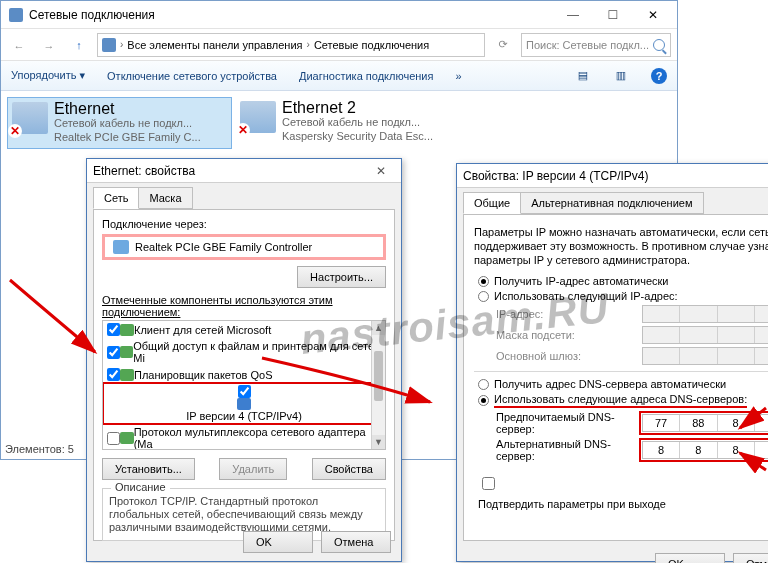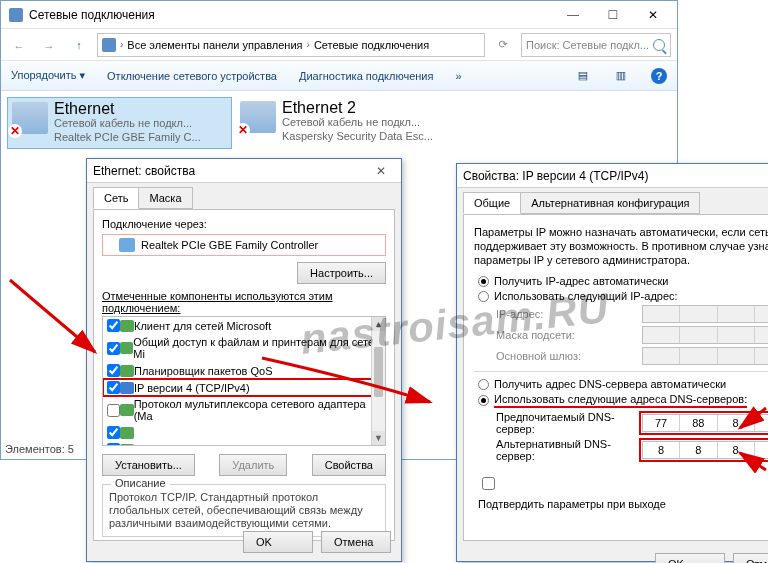--- a/index.html
+++ b/index.html
@@ -61,31 +61,31 @@
   }
   .win-eth .titlebar2, .win-ip .titlebar2 {
     height:24px; background:#fff; display:flex; align-items:center; justify-content:space-between;
     padding:0 6px; border-bottom:1px solid #d0d0d0; font-size:12px;
   }
   .tabs { display:flex; margin:4px 6px 0 6px; font-size:11px;}
   .tab { padding:4px 10px; border:1px solid #bfbfbf; background:#f0f0f0; margin-right:-1px;}
   .tab.active { background:#fff; border-bottom:1px solid #fff; position:relative; z-index:2;}
   .tab-body { margin:0 6px 6px 6px; border:1px solid #bfbfbf; background:#fff; padding:8px; height:calc(100% - 70px); position:relative;}
   .eth-label { margin-bottom:4px;}
-  .eth-device { border:1px solid #fca5a5; padding:3px 16px; display:flex; gap:6px; align-items:center; background:#fff; width:100%;}
+  .eth-device { border:3px solid #fca5a5; padding:3px 8px; display:flex; gap:6px; align-items:center; background:#fff; width:100%;}
   .eth-icon { width:16px; height:14px; background:#6ea9e0; border-radius:2px;}
   .eth-config { display:flex; justify-content:flex-end; margin:6px 0;}
   .btn { height:22px; padding:0 12px; border:1px solid #adadad; background:linear-gradient(#f5f5f5,#e1e1e1); font-size:11px; display:inline-flex; align-items:center;}
   .eth-listlabel { margin:4px 0 2px;text-decoration:underline;}
   .eth-list { border:1px solid #bfbfbf; background:#fff; height:130px; overflow:hidden; position:relative;}
   .eth-item { display:flex; align-items:center; gap:0; padding:2px 4px; font-size:11px;}
   .eth-item input { margin:0;}
   .eth-item .ic { width:14px; height:12px; background:#53a653; border-radius:2px; display:inline-block;}
   .eth-item.ipv4 .ic { background:#3d7ecf;}
-  .eth-item.ipv4 { outline:2px solid #d00; outline-offset:-1px;}
+  .eth-item.ipv4 { outline:2px solid #d00; outline-offset:-1px;flex-direction:column;}
   .eth-scroll { position:absolute; right:0; top:0; bottom:0; width:14px; background:#f0f0f0; border-left:1px solid #d0d0d0;}
   .eth-scroll .sbutton{height:14px; background:#e3e3e3; display:flex; align-items:center; justify-content:center; font-size:9px; color:#666;}
   .eth-scroll .sthumb{position:absolute; top:30px; height:50px; left:2px; right:2px; background:#c0c0c0; border-radius:2px;}
   .eth-btnrow { display:flex; gap:6px; justify-content:space-between; margin-top:8px;}
   .eth-desc-group { margin-top:8px; border:1px solid #cfcfcf; padding:6px; position:relative;}
   .eth-desc-group .legend { position:absolute; top:-8px; left:8px; background:#fff; padding:0 4px; color:#333;}
   .eth-desc-group .text { color:#444; line-height:13px;}
   .dlg-foot { position:absolute; right:10px; bottom:8px; display:flex; gap:8px;}
 
   
@@ -265,21 +265,21 @@
   </div>
 </div>
 
 <div class="win-ip">
   <div class="titlebar2">
     <span>Свойства: IP версии 4 (TCP/IPv4)</span>
     <span class="win-btn" style="width:28px;height:18px">✕</span>
   </div>
   <div class="tabs">
     <div class="tab active">Общие</div>
-    <div class="tab">Альтернативная конфигурация</div>
+    <div class="tab">Альтернативная подключением</div>
   </div>
   <div class="ip-body">
     <div class="ip-intro">Параметры IP можно назначать автоматически, если сеть поддерживает эту возможность. В противном случае узнайте параметры IP у сетевого администратора.</div>
 
     <div class="radio-row">
         <span class="radio checked"></span>
         <span>Получить IP-адрес автоматически</span>
       </div>
     <div class="radio-row">
         <span class="radio"></span>

